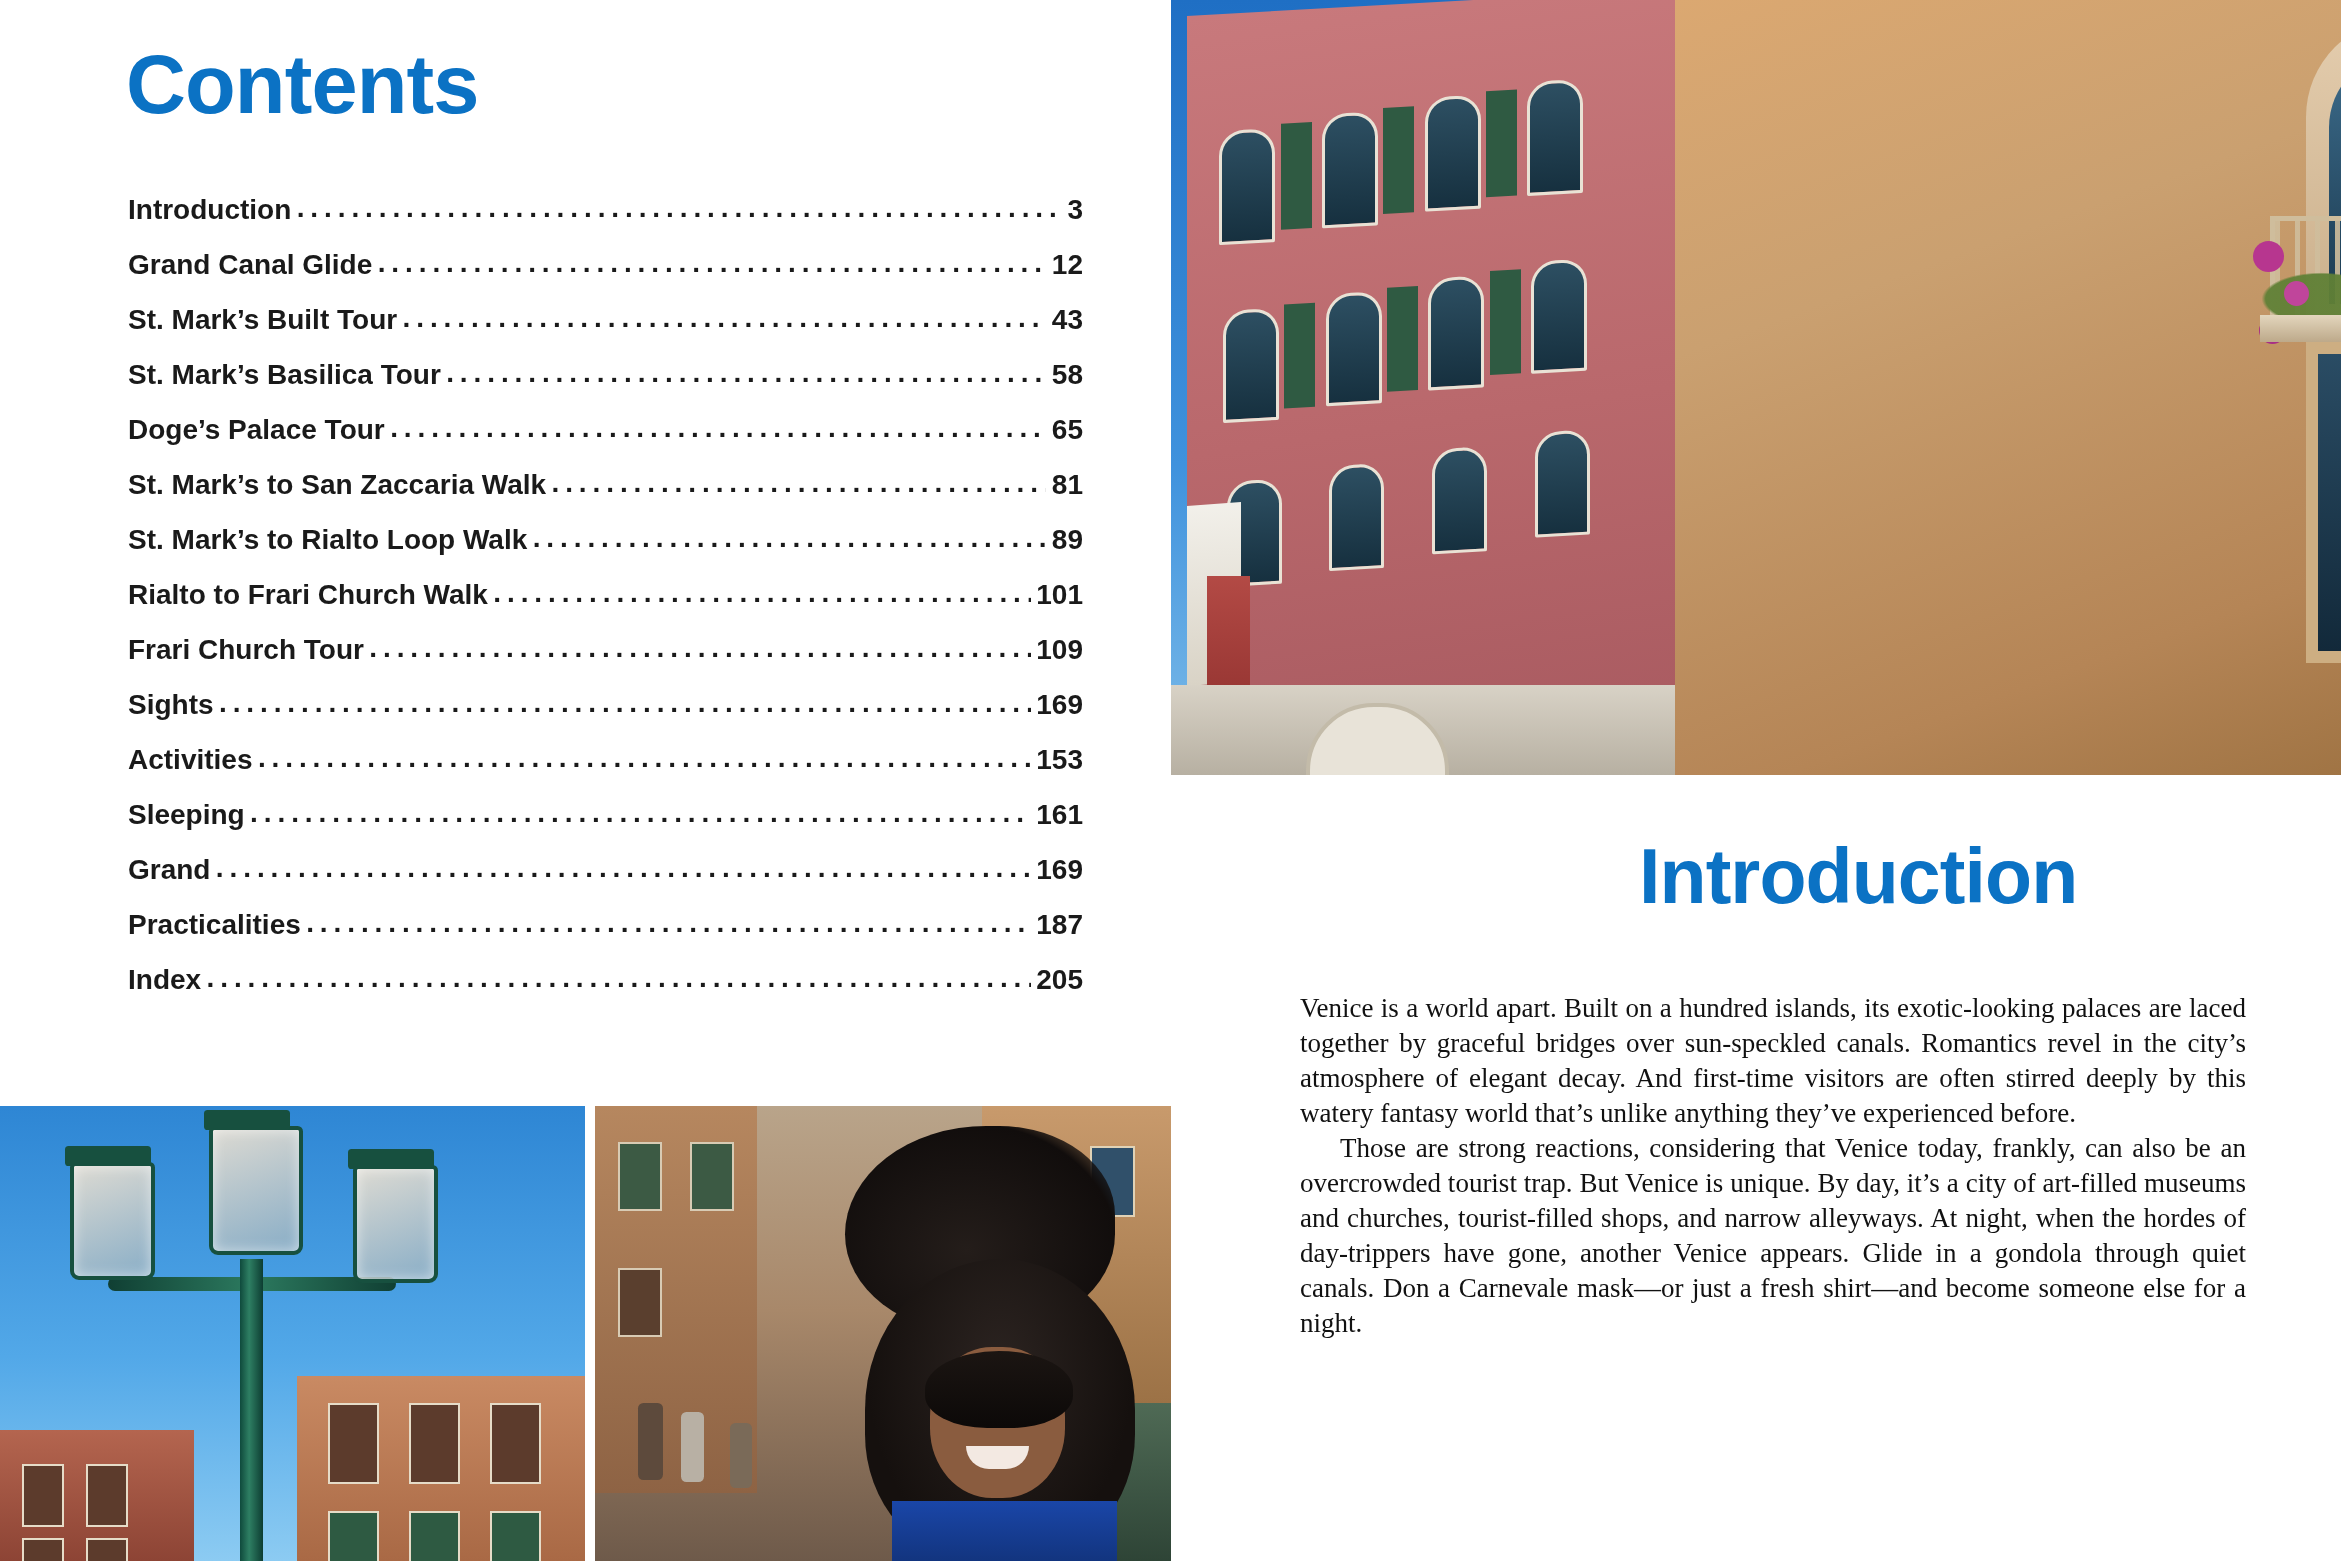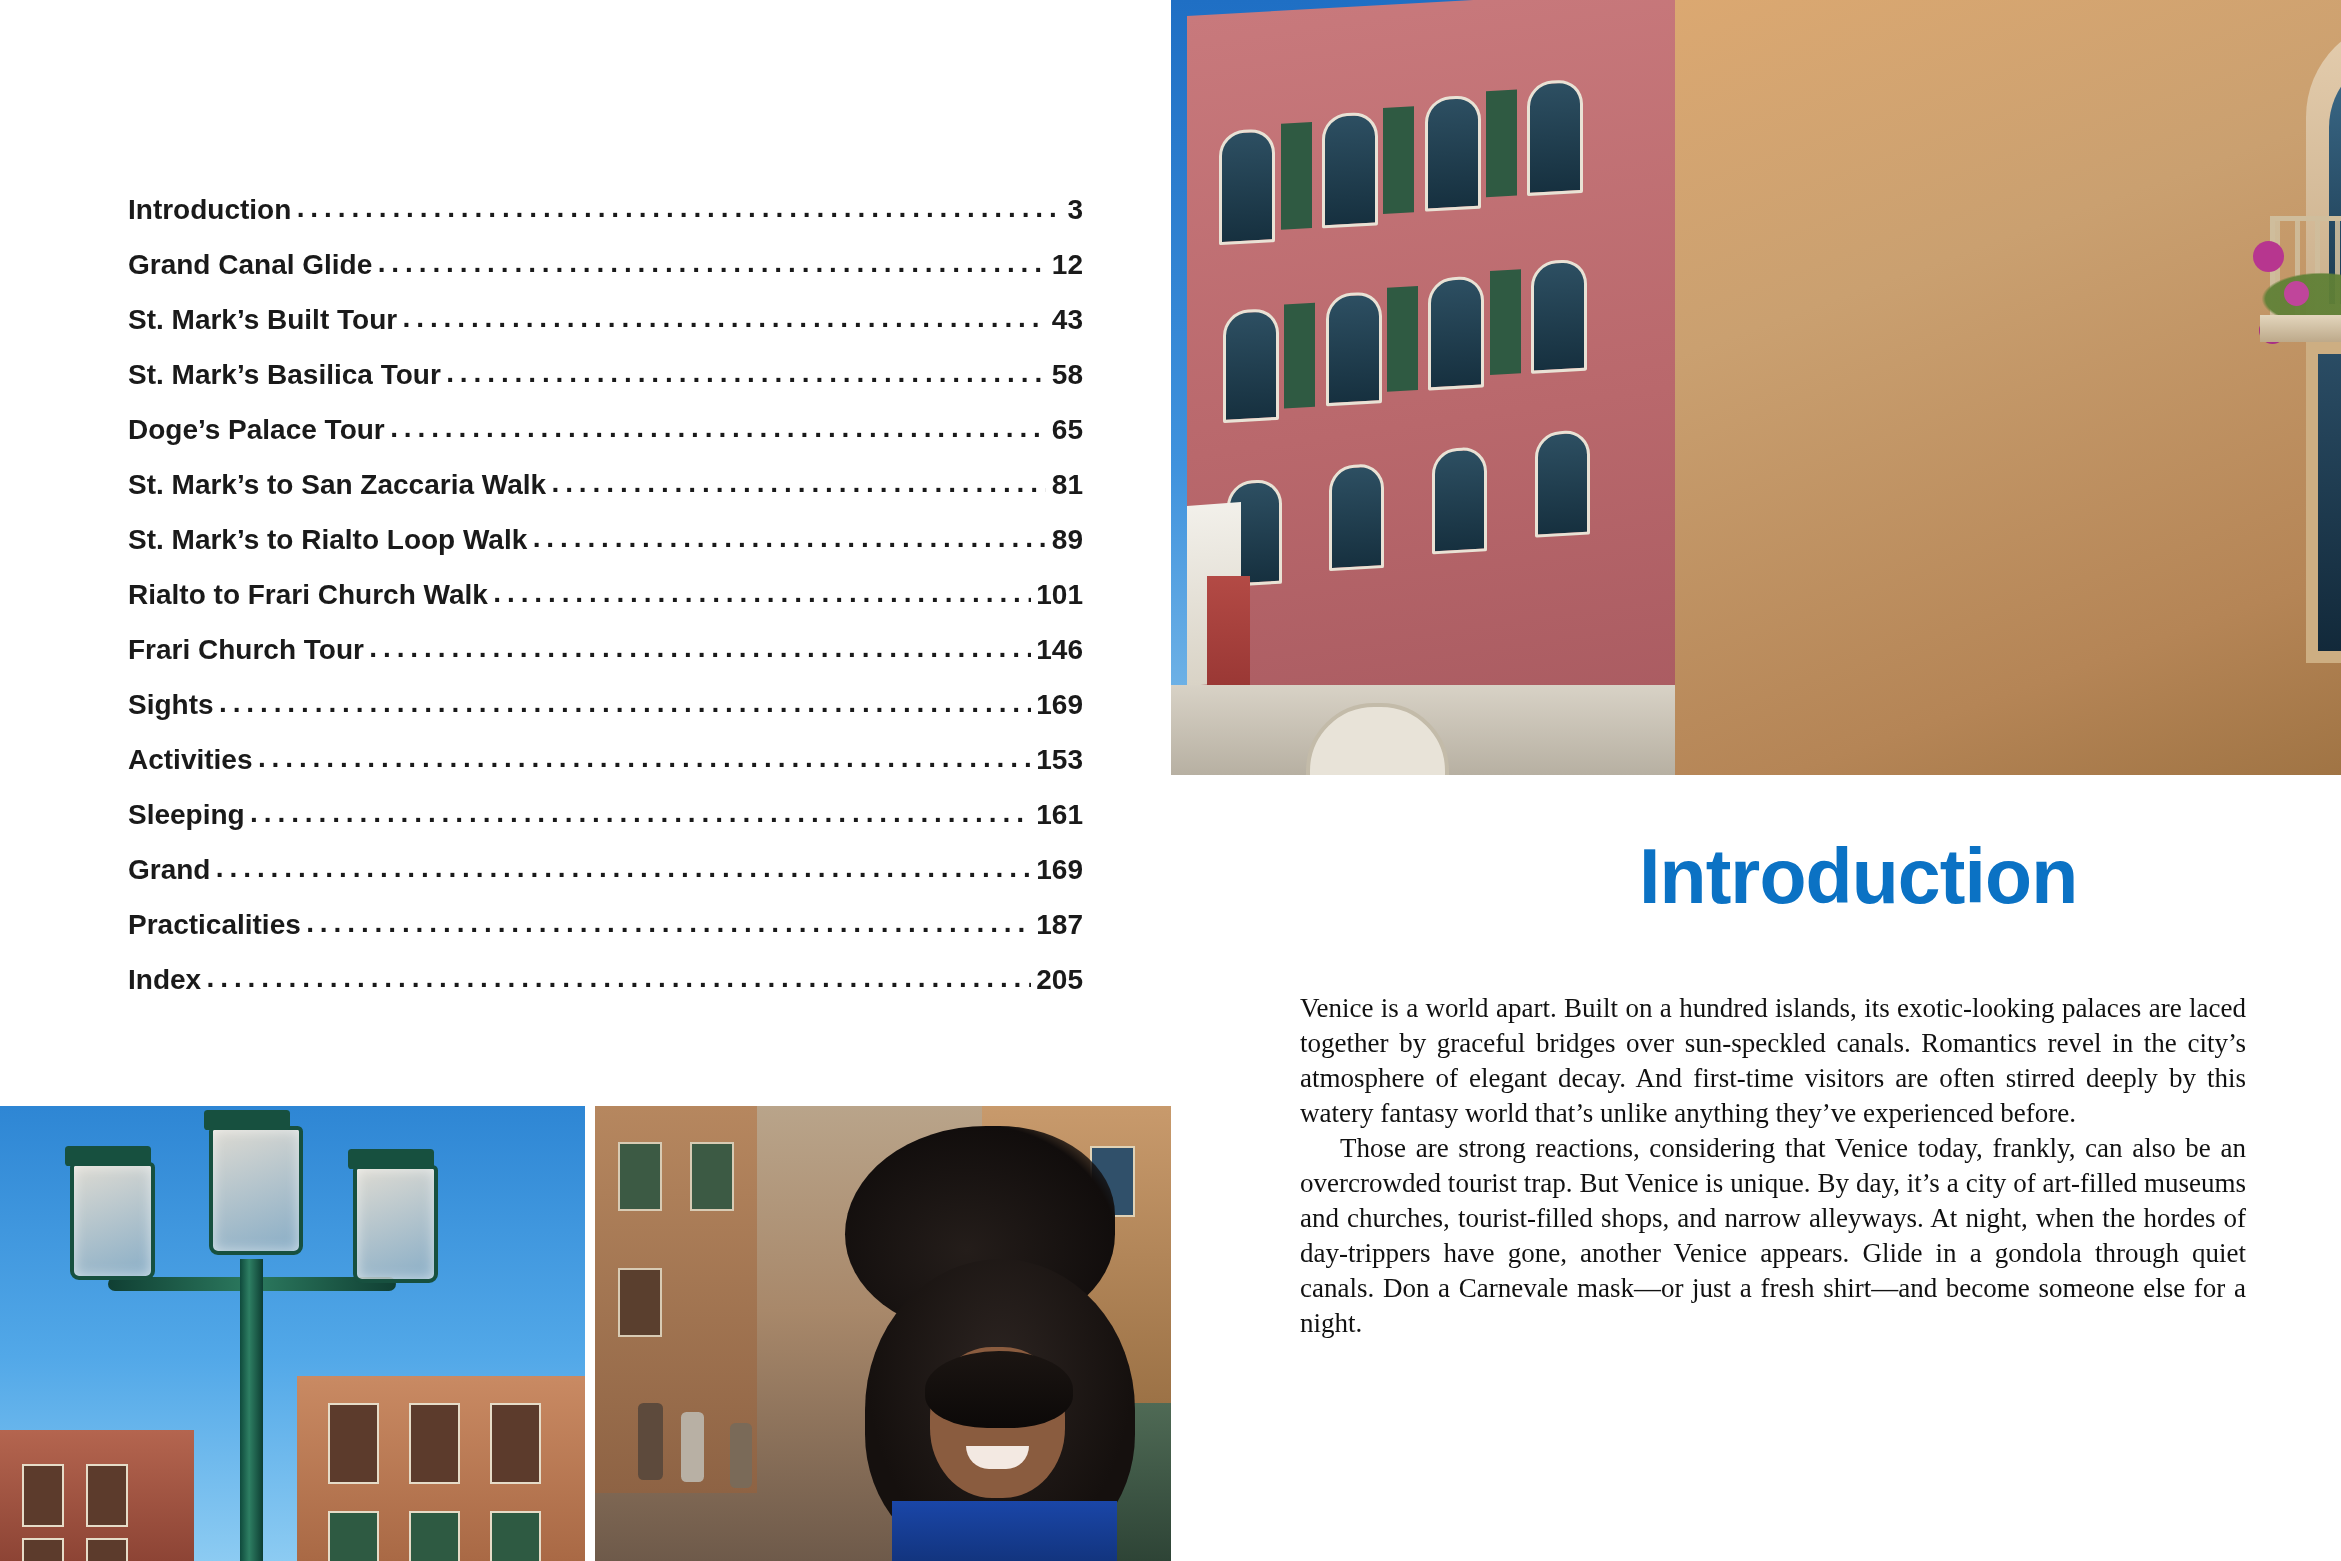--- a/index.html
+++ b/index.html
@@ -297,20 +297,21 @@
     text-align: justify;
   }
   .intro-body p { margin: 0; }
   .intro-body p.indent { text-indent: 40px; }
 </style>
 </head>
 <body>
 
 <div class="left-page">
 
+  <div class="contents-title">Contents</div>
 
   <div class="toc">
     <div class="toc-row">
       <span class="toc-label">Introduction</span>
       <span class="toc-dots">................................................................................</span>
       <span class="toc-page">3</span>
     </div>
     <div class="toc-row">
       <span class="toc-label">Grand Canal Glide</span>
       <span class="toc-dots">................................................................................</span>
@@ -342,21 +343,21 @@
       <span class="toc-page">89</span>
     </div>
     <div class="toc-row">
       <span class="toc-label">Rialto to Frari Church Walk</span>
       <span class="toc-dots">................................................................................</span>
       <span class="toc-page">101</span>
     </div>
     <div class="toc-row">
       <span class="toc-label">Frari Church Tour</span>
       <span class="toc-dots">................................................................................</span>
-      <span class="toc-page">146</span>
+      <span class="toc-page">109</span>
     </div>
     <div class="toc-row">
       <span class="toc-label">Sights</span>
       <span class="toc-dots">................................................................................</span>
       <span class="toc-page">169</span>
     </div>
     <div class="toc-row">
       <span class="toc-label">Activities</span>
       <span class="toc-dots">................................................................................</span>
       <span class="toc-page">153</span>

